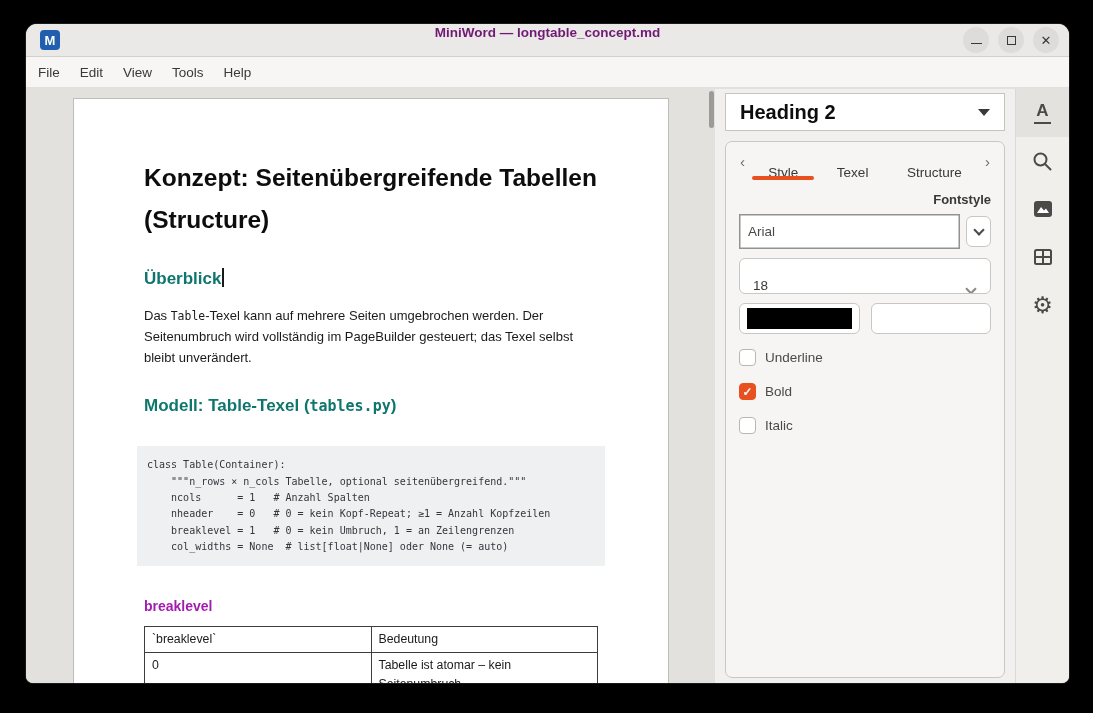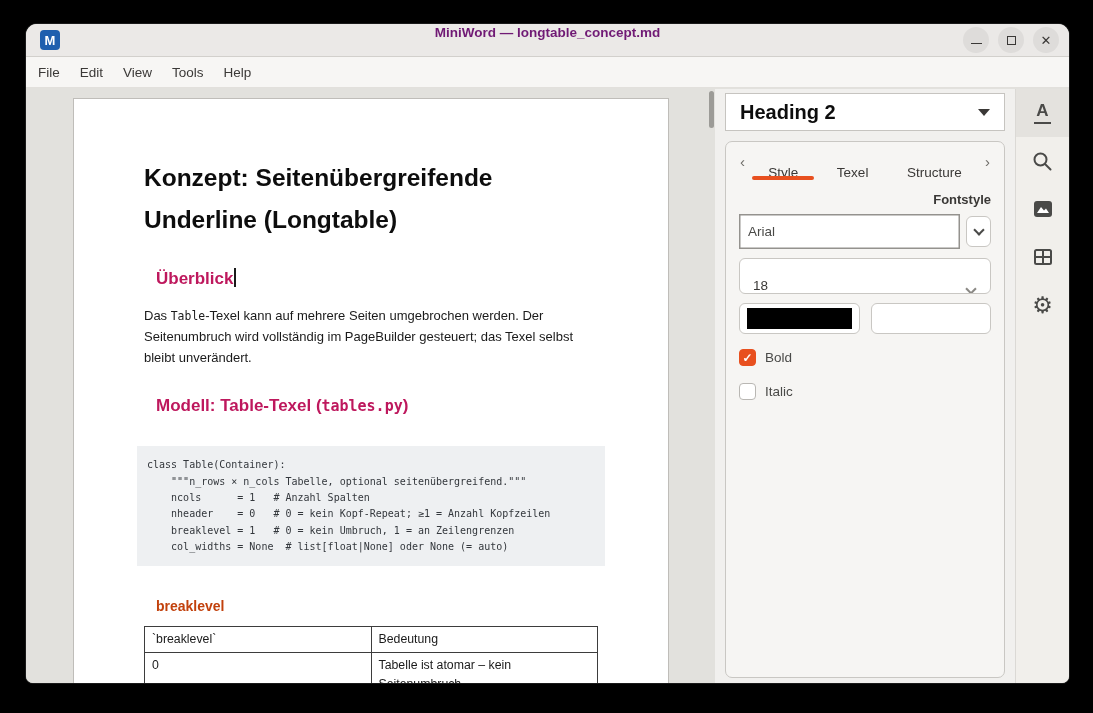--- a/index.html
+++ b/index.html
@@ -21,28 +21,28 @@
   
   .menubar{height:31px;background:#f7f6f4;border-bottom:1px solid #e2e0dc;display:flex;align-items:center;padding:0 2px;}
   .menu-item{padding:3px 10px;font-size:13.5px;color:#3b3937;border-radius:4px;}
   
   .content{position:absolute;top:65px;bottom:0;left:0;right:0;display:flex;}
   .doc-area{position:relative;width:689px;flex:none;background:#e2e1dd;overflow:hidden;}
   .page{position:absolute;left:47px;top:9px;width:596px;bottom:0;background:#fff;
     border:1px solid #bfbdb9;border-bottom:none;padding:58px 70px 0 70px;color:#141414;}
   .scroll-thumb{position:absolute;right:1px;top:2px;width:5px;height:37px;background:#9c9b97;border-radius:3px;}
   .doc-h1{font-size:24.5px;font-weight:bold;line-height:1.7;margin:0 0 22px 0;color:#0d0d0d;}
-  .doc-h2{font-size:17px;font-weight:bold;margin:28px 0 16px 12px;color:#be185d;}
+  .doc-h2{font-size:17px;font-weight:bold;margin:28px 0 16px 0;color:#0f766e;}
   .caret{display:inline-block;width:1.5px;height:19px;background:#1a1a1a;margin-left:1px;vertical-align:-3px;}
   .doc-p{font-size:13px;line-height:1.62;margin:0;color:#1a1a1a;}
   .inline-code{font-family:"DejaVu Sans Mono","Liberation Mono",monospace;font-size:0.88em;}
   .codeblock{margin:30px -7px 0 -7px;background:#eef0f2;padding:11px 10px;
     font-family:"DejaVu Sans Mono","Liberation Mono",monospace;font-size:10px;line-height:1.63;
     color:#33373c;white-space:pre;}
-  .doc-h3{font-size:14px;font-weight:bold;margin:32px 0 12px 12px;color:#c2410c;}
+  .doc-h3{font-size:14px;font-weight:bold;margin:32px 0 12px 0;color:#a21caf;}
   table.doc-table{border-collapse:collapse;width:100%;table-layout:fixed;}
   .doc-table td,.doc-table th{border:1px solid #3d3d3d;padding:3px 7px;font-size:12.3px;line-height:1.55;
     font-weight:normal;text-align:left;vertical-align:top;color:#1a1a1a;}
   
   .side-panel{width:300px;flex:none;background:#f1f0ee;padding:4px 10px 5px 10px;display:flex;flex-direction:column;}
   .style-combo{height:38px;background:#fff;border:1px solid #c6c4c0;border-radius:0;display:flex;
     align-items:center;padding:0 14px;flex:none;}
   .style-combo .lbl{font-size:20px;font-weight:bold;color:#0d0d0d;flex:1;}
   .tri-down{width:0;height:0;border-left:6px solid transparent;border-right:6px solid transparent;border-top:7px solid #3a3836;}
   .panel-box{margin-top:10px;flex:1;border:1px solid #c9c7c3;border-radius:7px;background:#f6f5f3;
@@ -111,21 +111,21 @@
     <div class="menu-item">Edit</div>
     <div class="menu-item">View</div>
     <div class="menu-item">Tools</div>
     <div class="menu-item">Help</div>
   </div>
 
   <div class="content">
 
     <div class="doc-area">
       <div class="page">
-        <div class="doc-h1">Konzept: Seitenübergreifende Underline (Longtable)</div>
+        <div class="doc-h1">Konzept: Seitenübergreifende Tabellen (Structure)</div>
         <div class="doc-h2"><span>Überblick</span><span class="caret"></span></div>
         <p class="doc-p"><span>Das </span><span class="inline-code">Table</span><span>-Texel kann auf mehrere Seiten umgebrochen werden. Der Seitenumbruch wird vollständig im PageBuilder gesteuert; das Texel selbst bleibt unverändert.</span></p>
         <div class="doc-h2"><span>Modell: Table-Texel (</span><span class="inline-code">tables.py</span><span>)</span></div>
         <div class="codeblock">class Table(Container):
     """n_rows × n_cols Tabelle, optional seitenübergreifend."""
     ncols      = 1   # Anzahl Spalten
     nheader    = 0   # 0 = kein Kopf-Repeat; ≥1 = Anzahl Kopfzeilen
     breaklevel = 1   # 0 = kein Umbruch, 1 = an Zeilengrenzen
     col_widths = None  # list[float|None] oder None (= auto)</div>
         <div class="doc-h3">breaklevel</div>
@@ -186,20 +186,24 @@
             <div class="color-btn">
               <div class="swatch" style="background:#000;"></div>
             </div>
             <div class="color-btn">
               <div class="swatch"></div>
             </div>
           </div>
 
           <div class="checks">
             <div class="check-row">
+              <div class="cbox"></div>
+              <span class="clabel">Underline</span>
+            </div>
+            <div class="check-row">
               <div class="cbox checked">✓</div>
               <span class="clabel">Bold</span>
             </div>
             <div class="check-row">
               <div class="cbox"></div>
               <span class="clabel">Italic</span>
             </div>
           </div>
         </div>
       </div>

